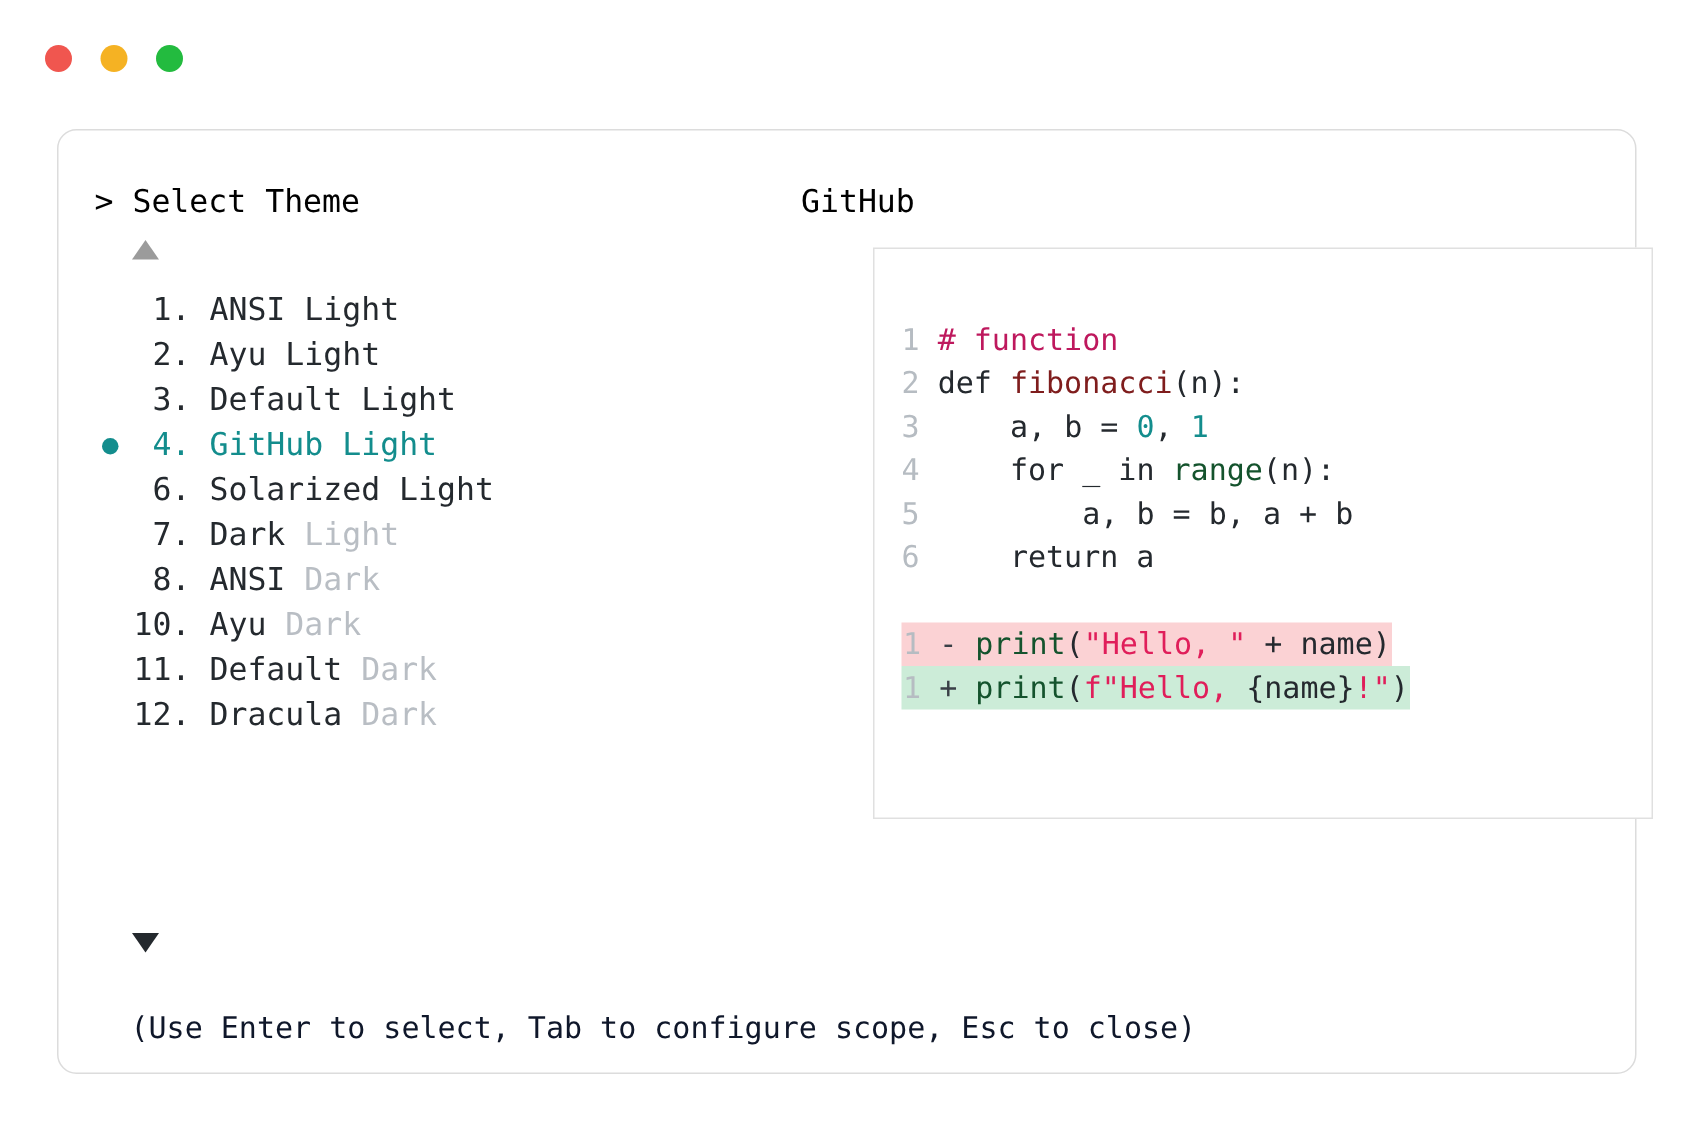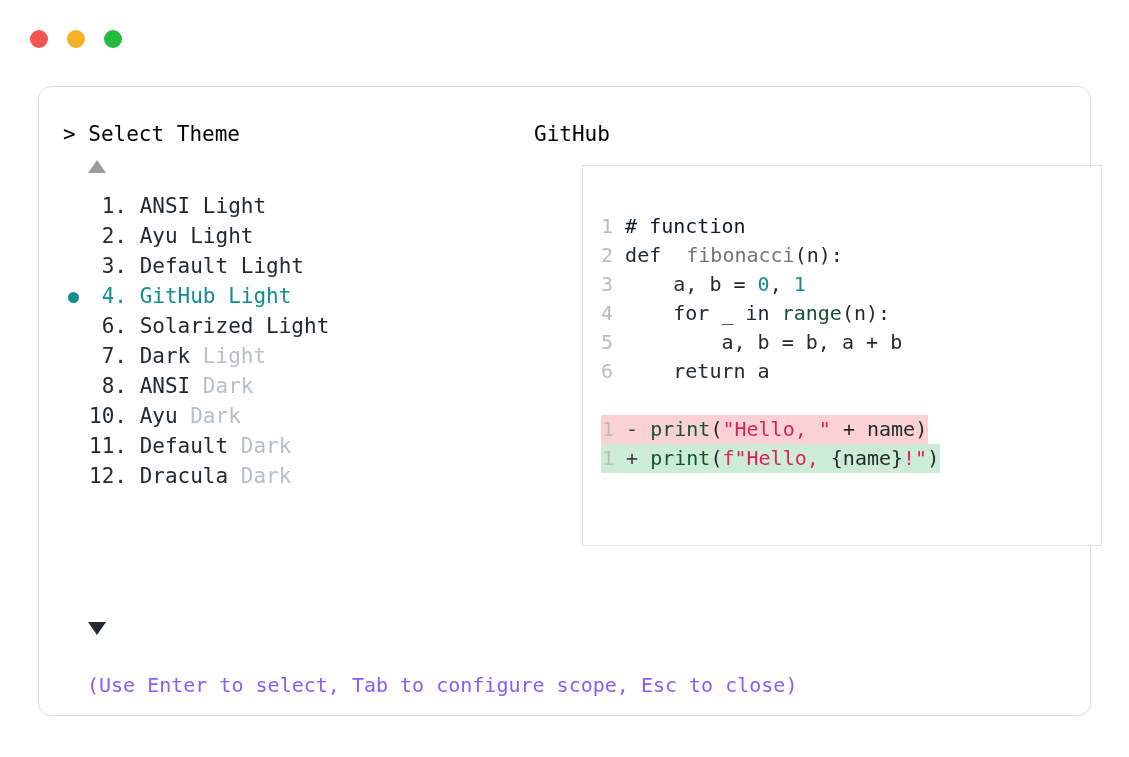--- a/index.html
+++ b/index.html
@@ -91,21 +91,21 @@
   .theme-row.selected .row-name,
   .theme-row.selected .row-suffix { color: #138d8d; }
   .suffix-dim { color: #b9bec4; }
 
   
   #footer-hint {
     position: absolute;
     left: 24px; top: 552px;
     font-size: 20px;
     line-height: 28px;
-    color: #8b5cf6;
+    color: #0f172a;
     white-space: pre;
   }
 
   
   #preview-box {
     position: absolute;
     left: 48px; top: 46px;
     width: 520px; height: 381px;
     border: 1px solid #e0e0e0;
     background: #ffffff;
@@ -118,23 +118,23 @@
     white-space: pre;
   }
   .code-line { height: 29px; white-space: pre; }
   .ln { color: #b6bcc2; }
   .blank-line { height: 29px; }
   .diff-line { display: inline-block; padding: 0 1px; }
   .diff-del { background: #fbd2d4; }
   .diff-add { background: #ccecd8; }
 
   
-  .tok-comment { color: #0f172a; }
+  .tok-comment { color: #be185d; }
   .tok-plain   { color: #24292e; }
-  .tok-func    { color: #737373; margin-left: 13px; }
+  .tok-func    { color: #7f1d1d; }
   .tok-num     { color: #138d8d; }
   .tok-builtin { color: #14532d; }
   .tok-string  { color: #e01e5a; }
   .tok-sign    { color: #3a4047; }
 </style>
 </head>
 <body>
 
 <div id="titlebar">
   <span class="dot red"></span>

